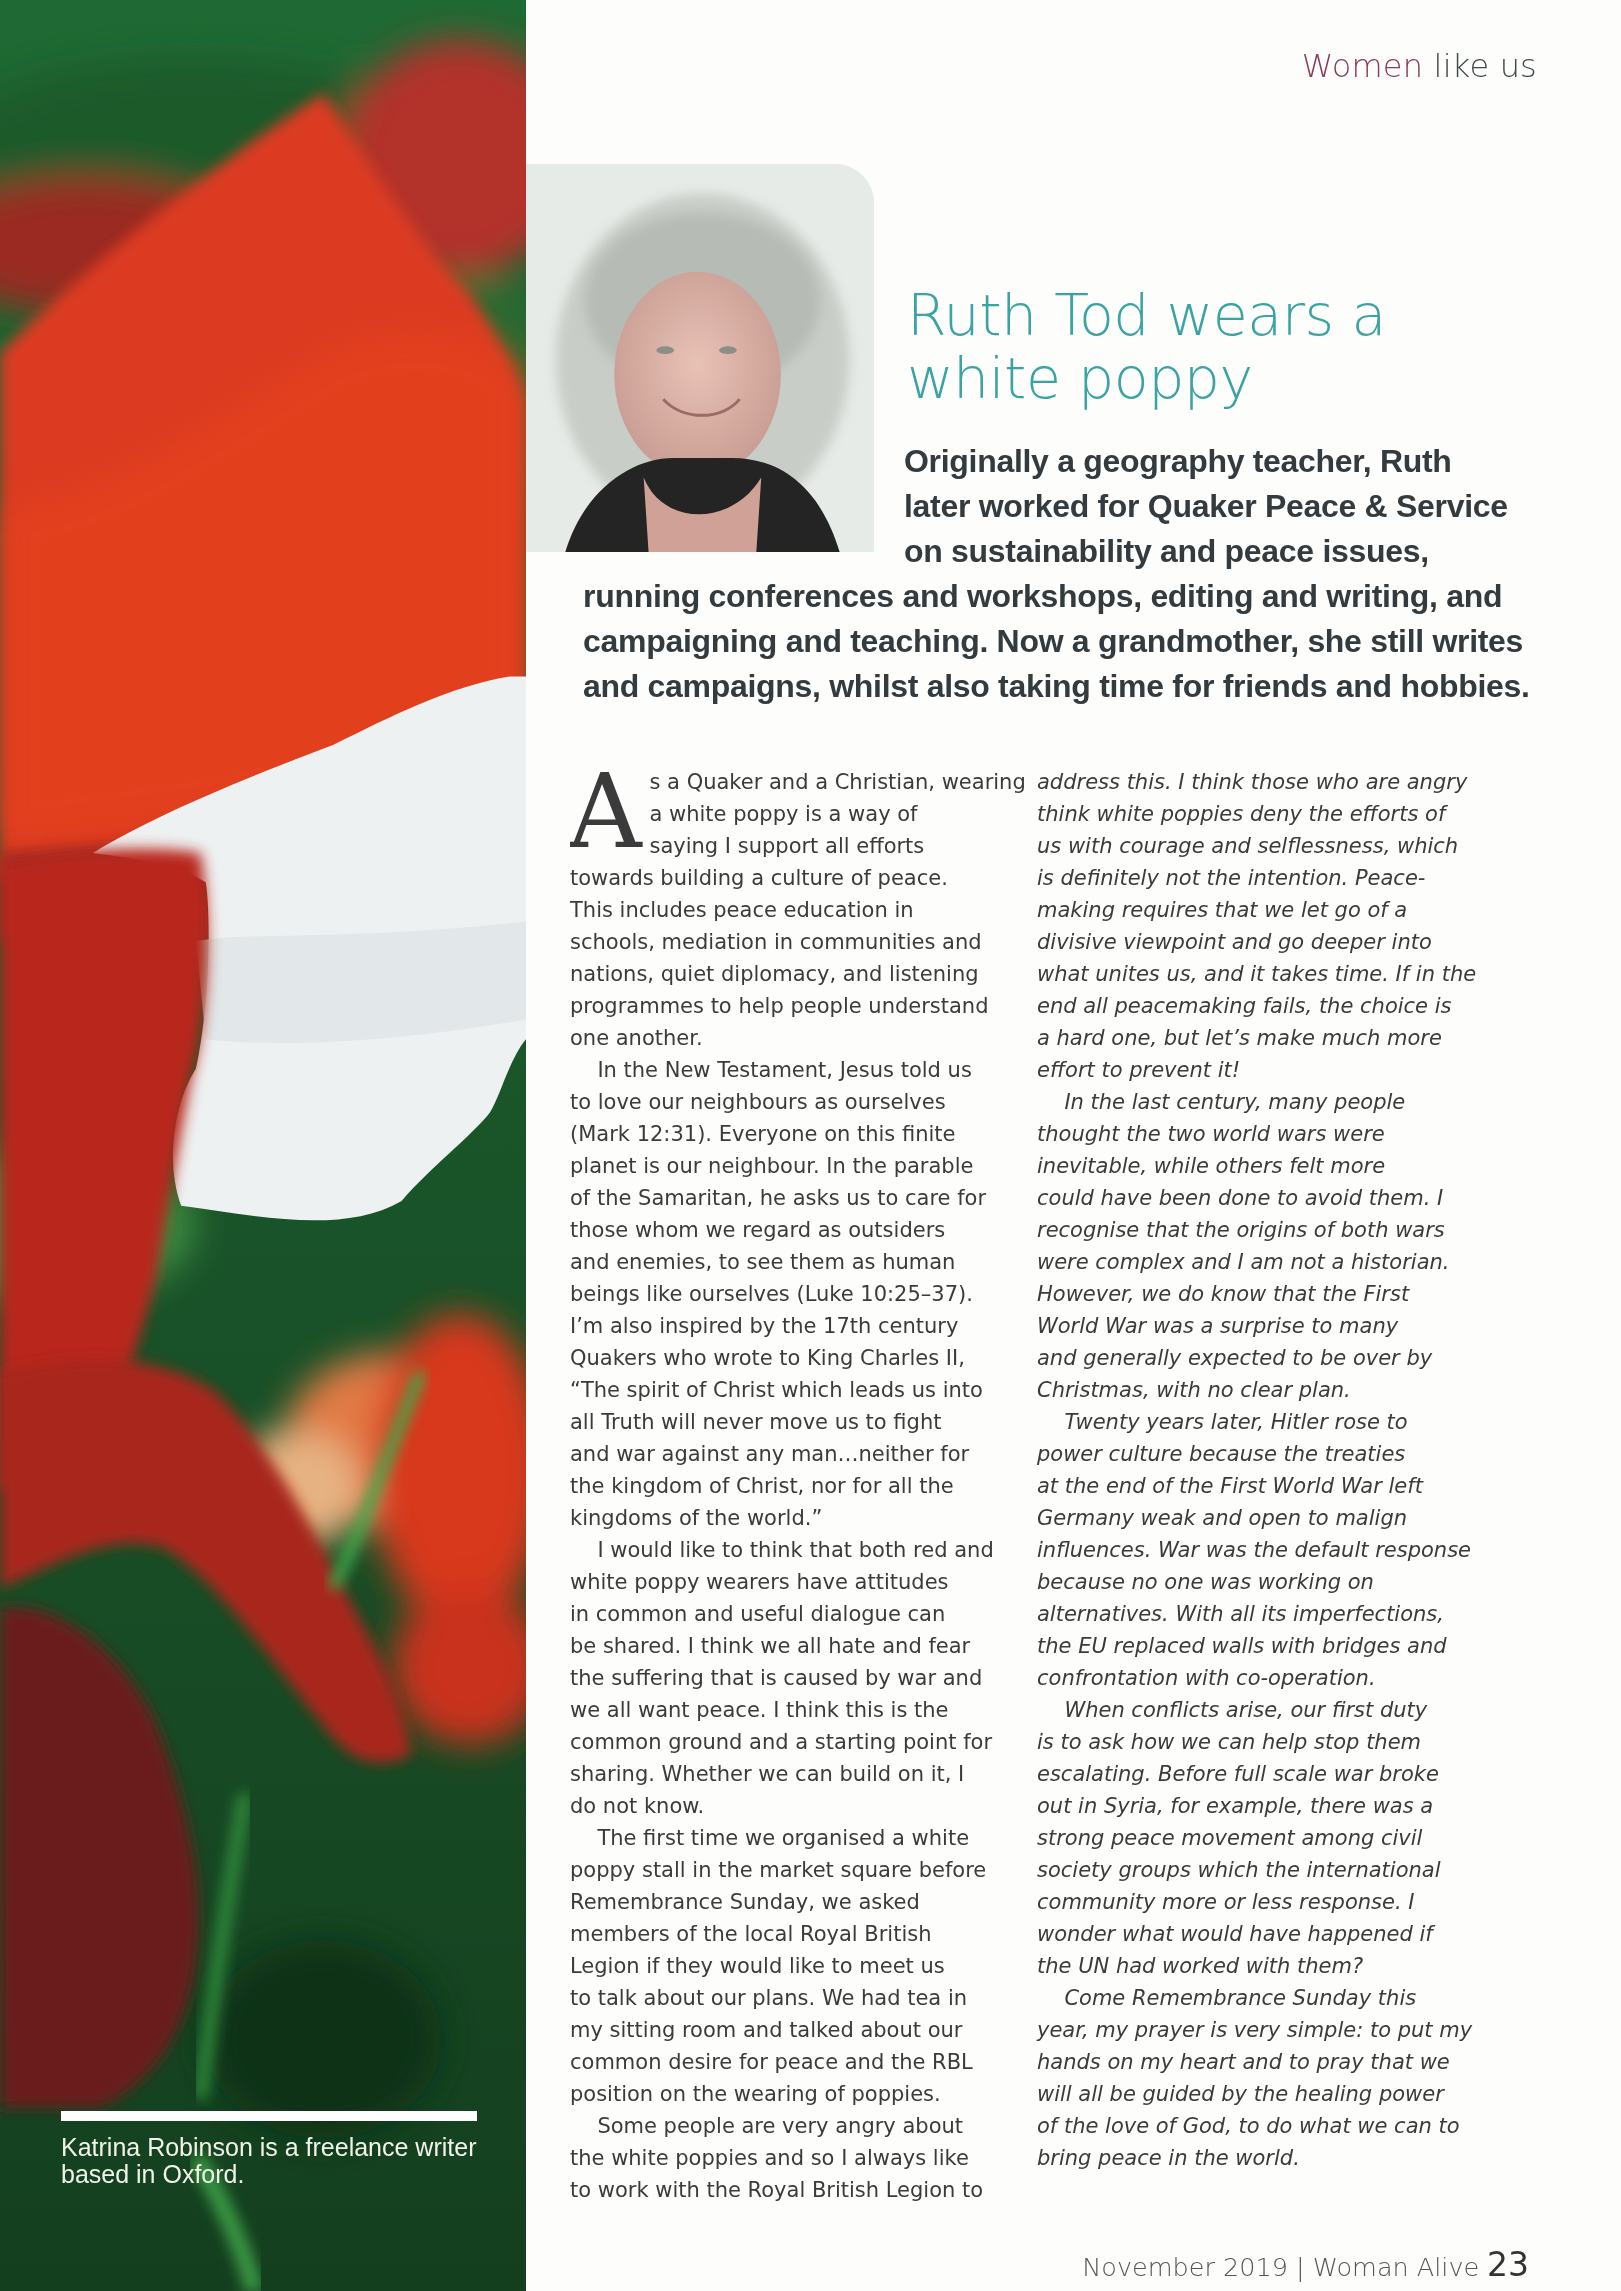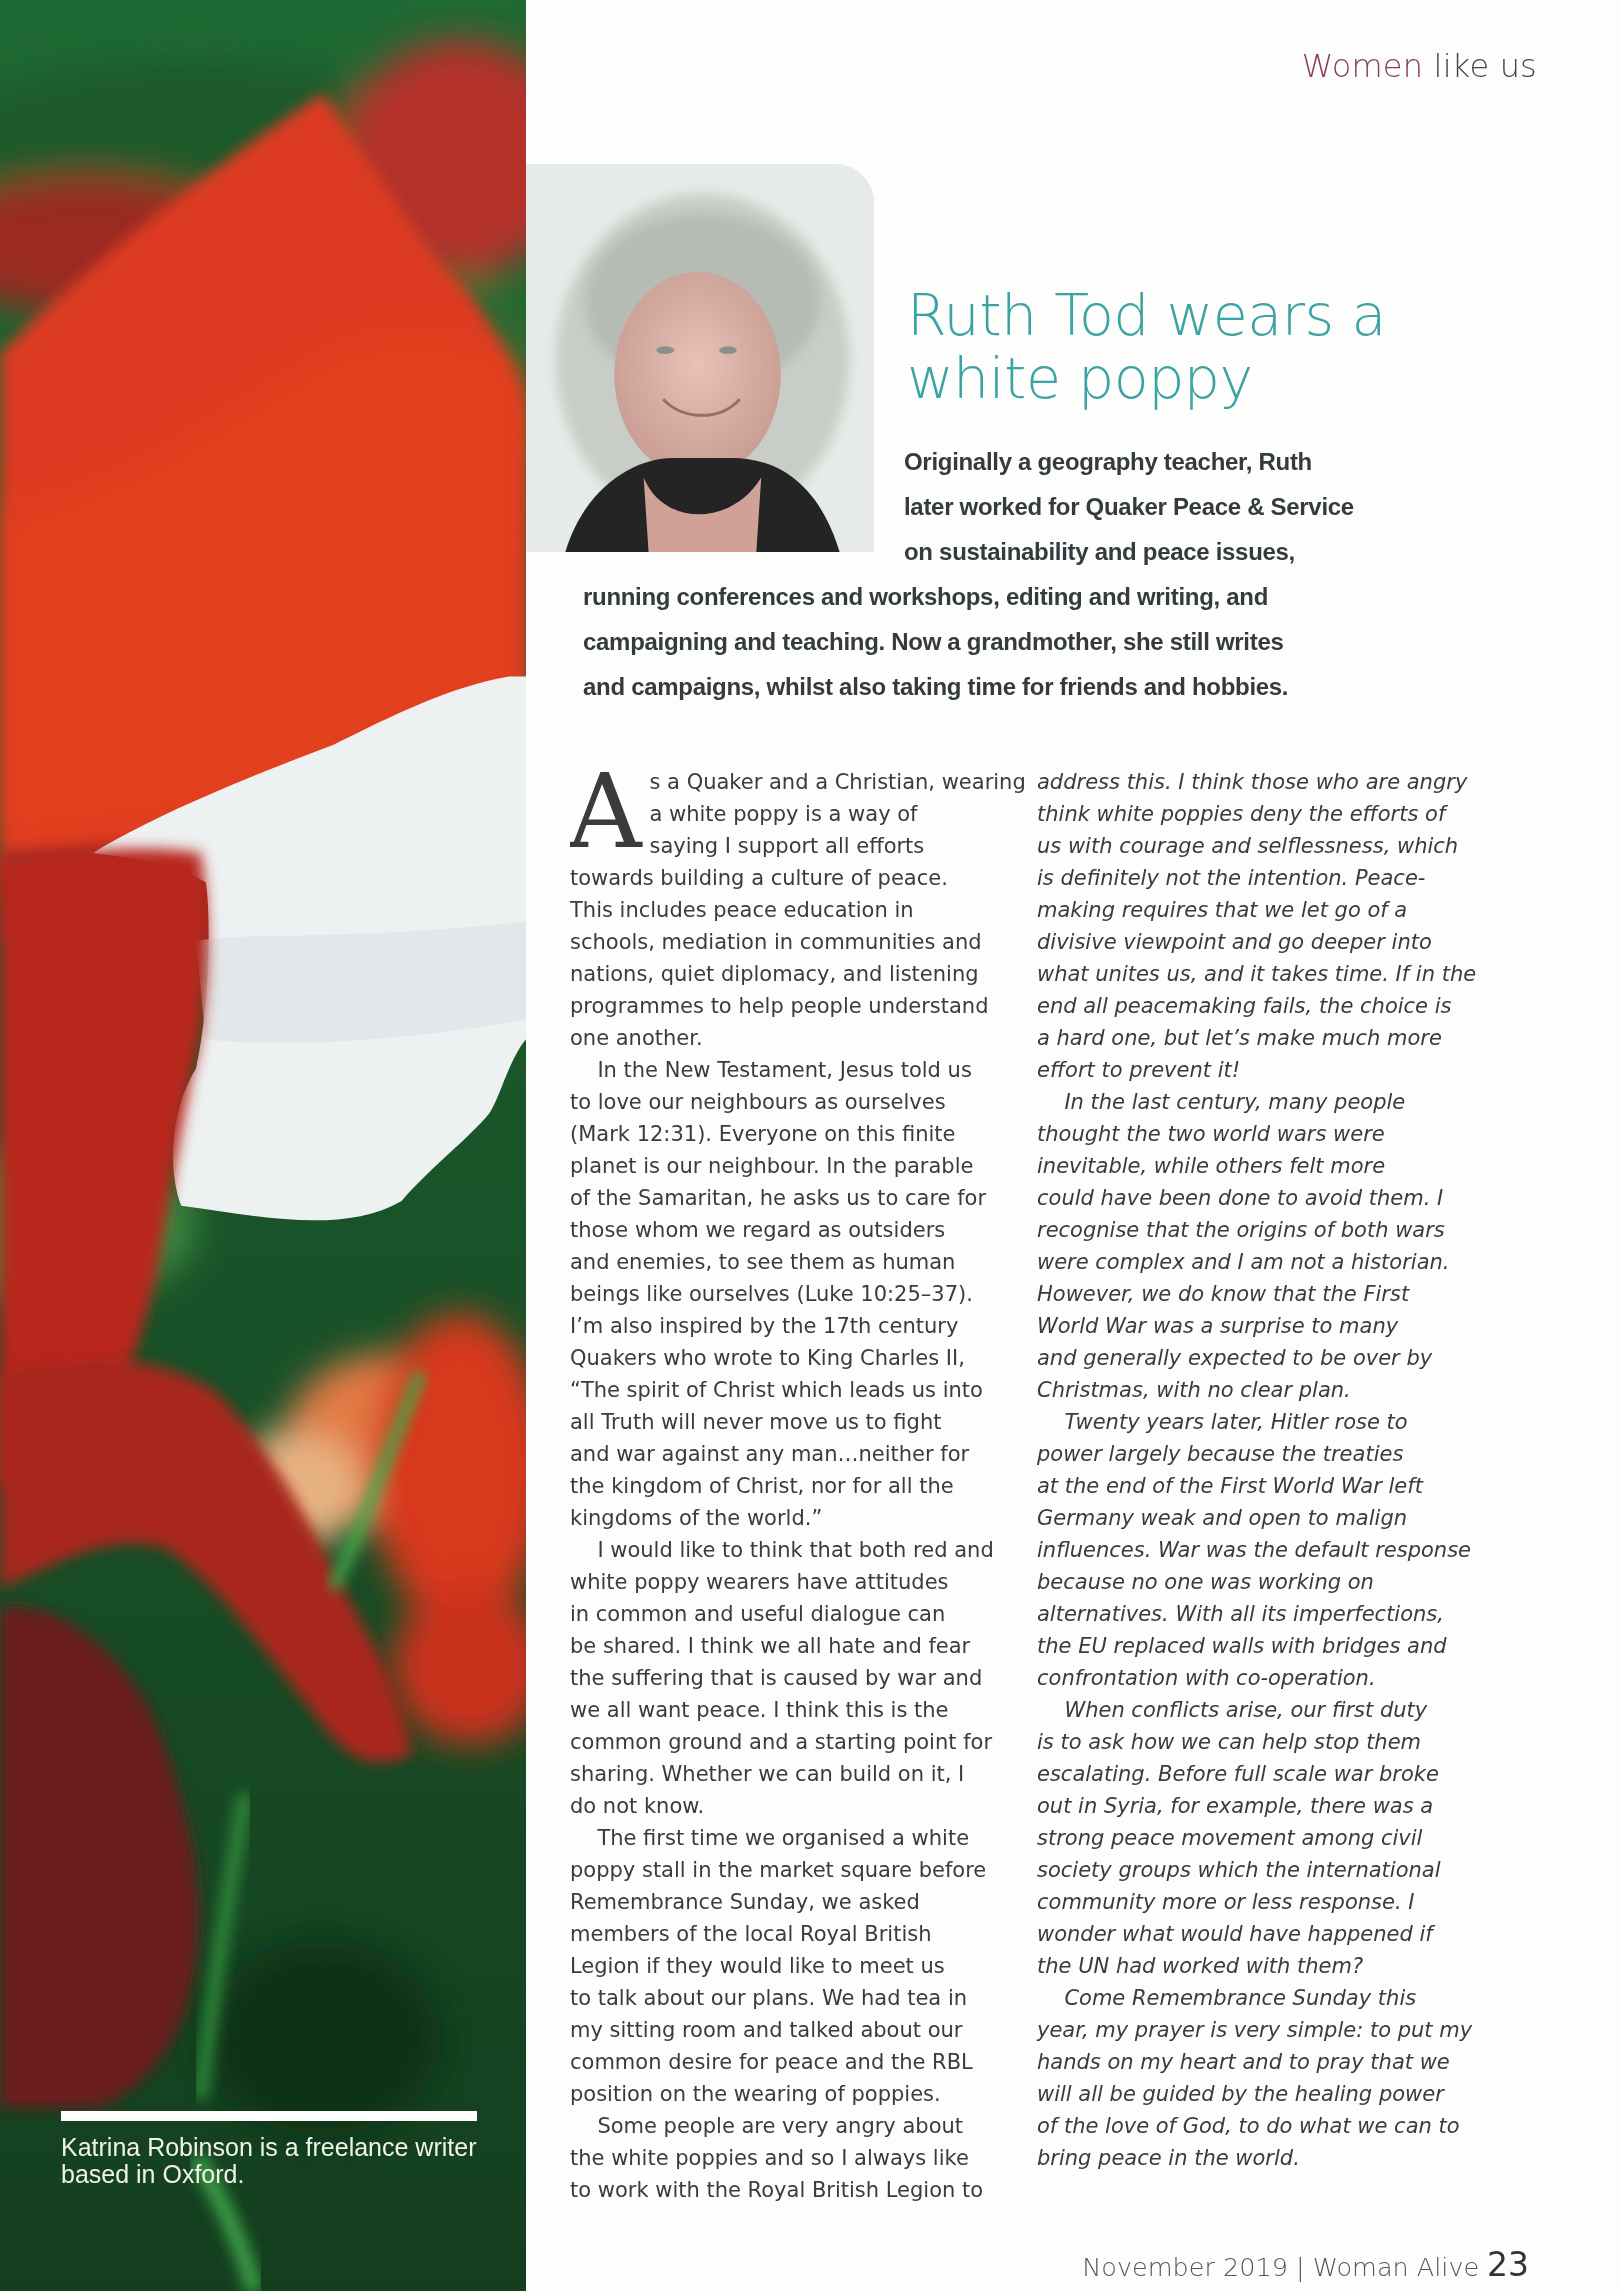--- a/index.html
+++ b/index.html
@@ -35,21 +35,21 @@
   .portrait svg { width: 100%; height: 100%; display: block; }
   
   .title {
     position: absolute; left: 907px; top: 284px; width: 647px;
     font-family: "DejaVu Sans", sans-serif; font-weight: 200; color: #3aa3a3;
     font-size: 57px; line-height: 63px; letter-spacing: -0.5px;
   }
   .standfirst {
     position: absolute; left: 583px; top: 439px; width: 980px;
     font-family: "Liberation Sans", sans-serif; font-weight: bold; color: #333b3e;
-    font-size: 24px; line-height: 45px; letter-spacing: -0.3px;
+    font-size: 32px; line-height: 45px; letter-spacing: -0.3px;
   }
   .standfirst .ln { display: block; white-space: nowrap; }
   .standfirst .indent { padding-left: 321px; }
   
   .col {
     position: absolute; top: 766px; width: 470px;
     font-family: "DejaVu Sans", sans-serif; font-size: 21px; line-height: 32px; color: #3b3b3b;
   }
   .col-1 { left: 570px; }
   .col-2 { left: 1037px; font-style: italic; }
@@ -232,21 +232,21 @@
       <span class="ln">thought the two world wars were</span>
       <span class="ln">inevitable, while others felt more</span>
       <span class="ln">could have been done to avoid them. I</span>
       <span class="ln">recognise that the origins of both wars</span>
       <span class="ln">were complex and I am not a historian.</span>
       <span class="ln">However, we do know that the First</span>
       <span class="ln">World War was a surprise to many</span>
       <span class="ln">and generally expected to be over by</span>
       <span class="ln">Christmas, with no clear plan.</span>
       <span class="ln p-start">Twenty years later, Hitler rose to</span>
-      <span class="ln">power largely because the treaties</span>
+      <span class="ln">power culture because the treaties</span>
       <span class="ln">at the end of the First World War left</span>
       <span class="ln">Germany weak and open to malign</span>
       <span class="ln">influences. War was the default response</span>
       <span class="ln">because no one was working on</span>
       <span class="ln">alternatives. With all its imperfections,</span>
       <span class="ln">the EU replaced walls with bridges and</span>
       <span class="ln">confrontation with co-operation.</span>
       <span class="ln p-start">When conflicts arise, our first duty</span>
       <span class="ln">is to ask how we can help stop them</span>
       <span class="ln">escalating. Before full scale war broke</span>

